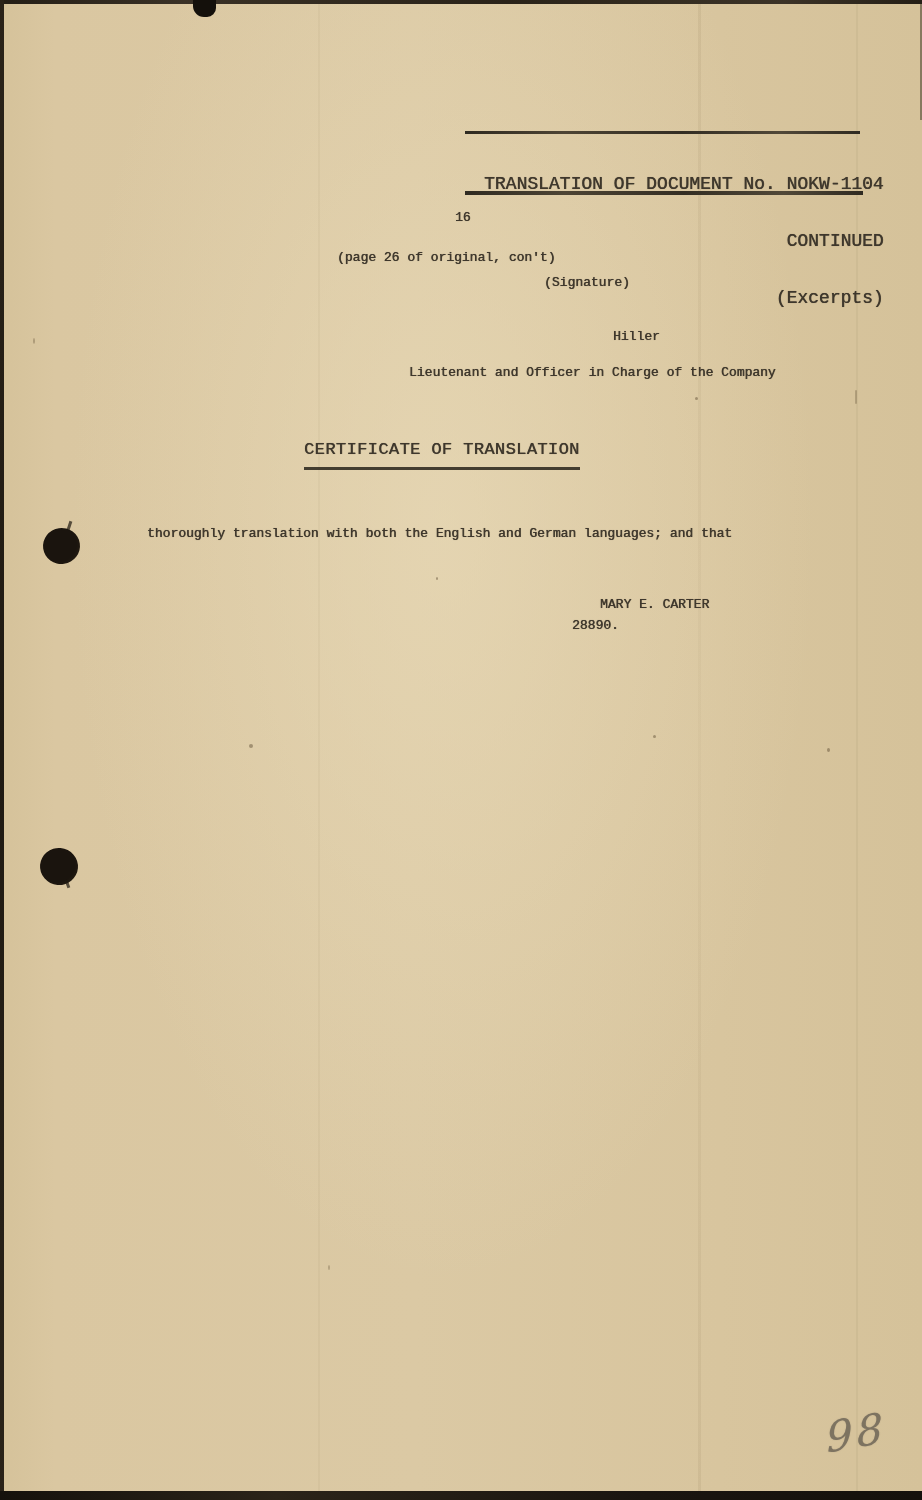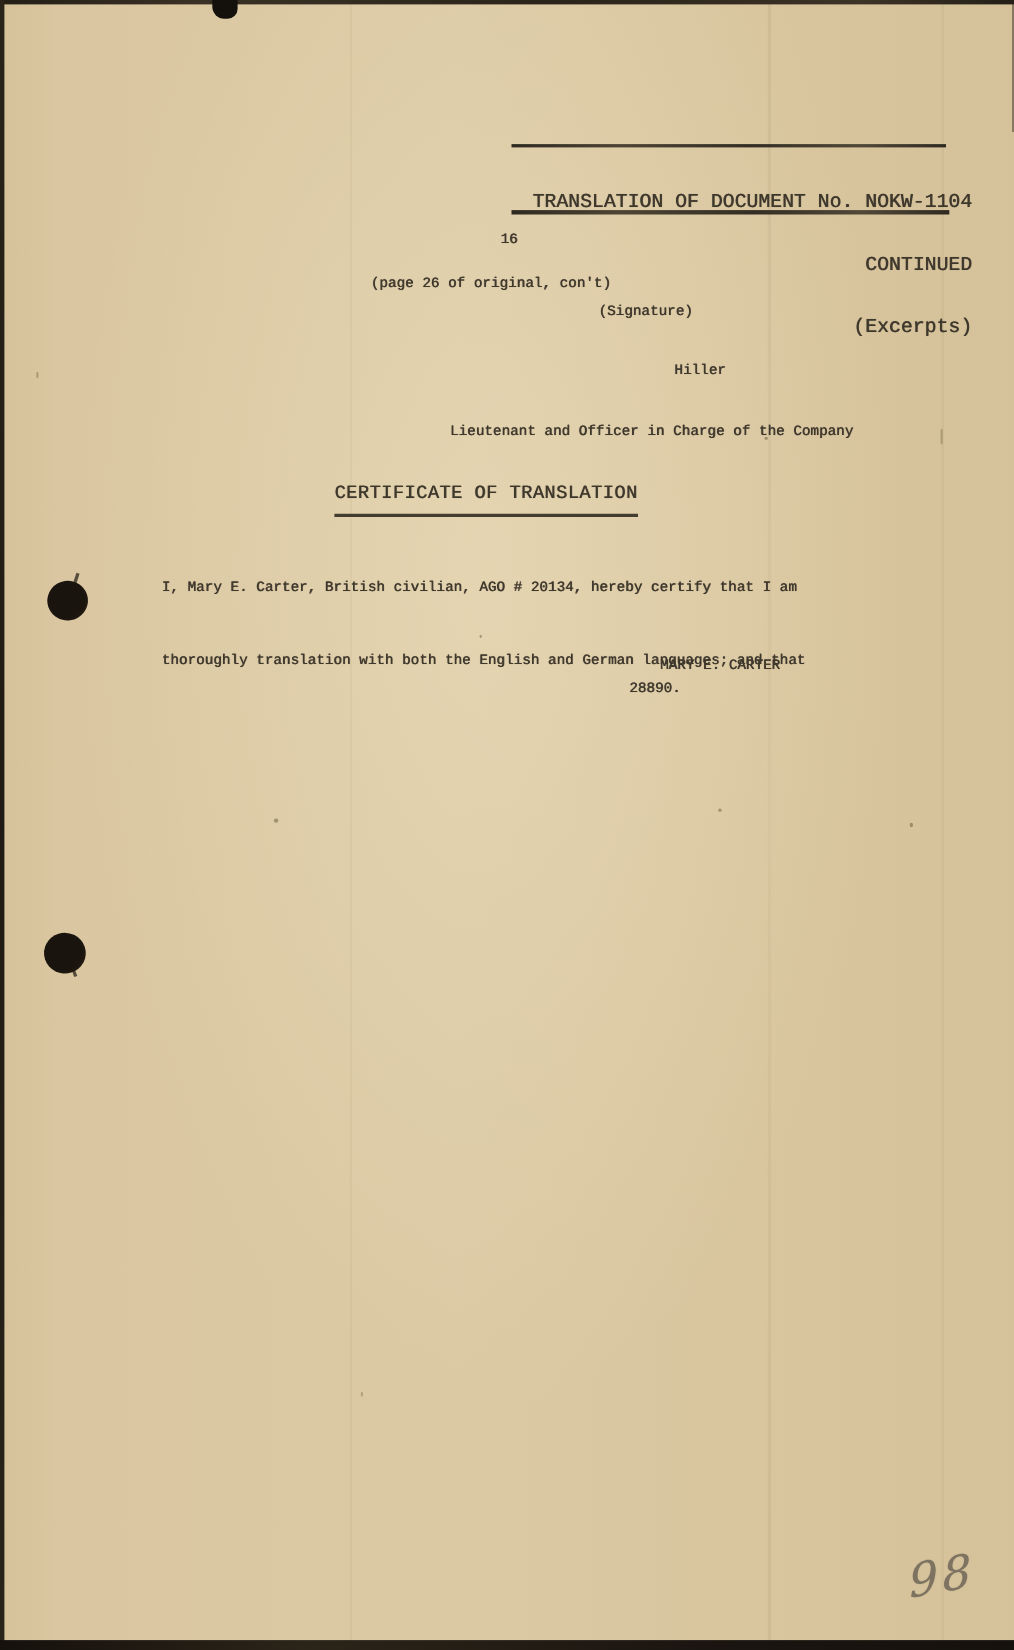--- a/index.html
+++ b/index.html
@@ -62,21 +62,21 @@
   .rule {
     position: absolute;
     background: linear-gradient(90deg, #2f2a21, #4d4434 25%, #332d23 55%, #514838 80%, #2f2a21);
   }
   .rule-top    { left: 465px; top: 131px; width: 395px; height: 3px; }
   .rule-bottom { left: 465px; top: 191px; width: 398px; height: 3.5px; }
   .page-number { left: 455px; top: 210px; }
   .cont-note   { left: 337px; top: 250px; }
   .sig-label   { left: 544px; top: 275px; }
   .sig-name    { left: 569px; top: 329px; margin-left: 44px; }
-  .sig-title   { left: 409px; top: 384px; }
+  .sig-title   { left: 409px; top: 365px; }
   .cert-heading {
     left: 304px; top: 440px;
     font-size: 17px; letter-spacing: 0.4px;
     border-bottom: 3px solid rgba(50,44,34,0.9);
     padding-bottom: 8px;
   }
   .cert-body { left: 147px; top: 478px; line-height: 22.4px; }
   .translator-name   { left: 600px; top: 597px; }
   .translator-number { left: 572px; top: 618px; }
   
@@ -120,21 +120,20 @@
   <div class="tw page-number">16</div>
 
   <div class="tw cont-note">(page 26 of original, con't)</div>
 
   <div class="tw sig-label">(Signature)</div>
   <div class="tw sig-name">Hiller</div>
   <div class="tw sig-title">Lieutenant and Officer in Charge of the Company</div>
 
   <div class="tw cert-heading">CERTIFICATE OF TRANSLATION</div>
   <div class="tw cert-body">
-    <div>I, Mary E. Carter, British civilian, AGO # 20134, hereby certify that I am</div>
     <div>thoroughly translation with both the English and German languages; and that</div>
   </div>
   <div class="tw translator-name">MARY E. CARTER</div>
   <div class="tw translator-number">28890.</div>
 
   <div class="handwritten">98</div>
 
   <div class="punch-hole hole-1"></div>
   <div class="hole-tail tail-1"></div>
   <div class="punch-hole hole-2"></div>

